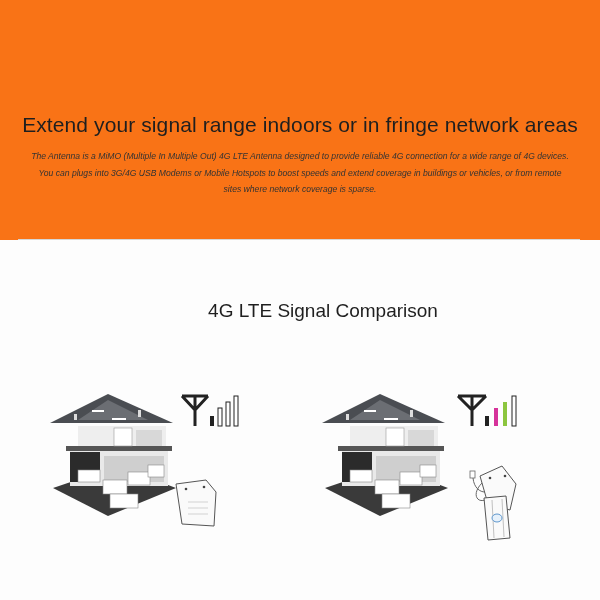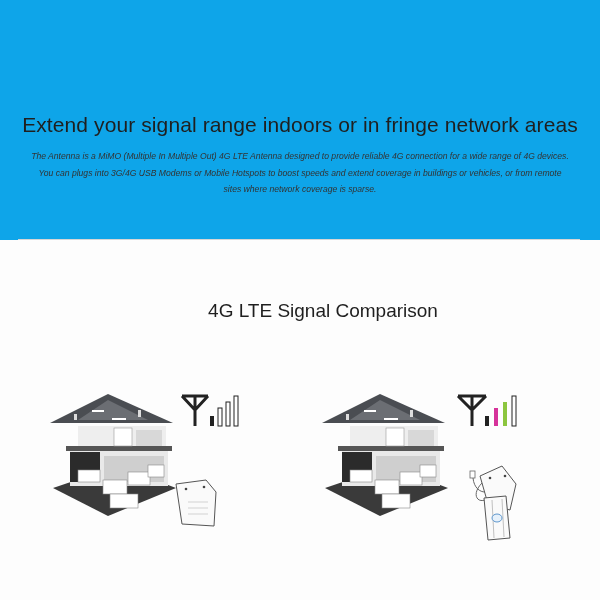--- a/index.html
+++ b/index.html
@@ -3,21 +3,21 @@
 <meta charset="utf-8">
 <style>
   html, body { margin:0; padding:0; }
   body {
     width:600px; height:600px; overflow:hidden;
     background:#fdfdfd;
     font-family:"Liberation Sans", sans-serif;
     color:#222;
     position:relative;
   }
-  .section-top { position:absolute; left:0; top:0; width:600px; height:240px; background:#0ea5e9; }
+  .section-top { position:absolute; left:0; top:0; width:600px; height:240px; background:#f97316; }
   .headline {
     position:absolute; left:0; top:113px; width:600px;
     text-align:center; font-size:21px; color:#1f1f1f; letter-spacing:0.1px;
   }
   .desc {
     position:absolute; left:30px; top:148px; width:540px;
     text-align:center; font-size:8.6px; line-height:16.5px; color:#333;font-style:italic;
   }
   .divider {
     position:absolute; left:18px; top:239px; width:562px; height:1px;

